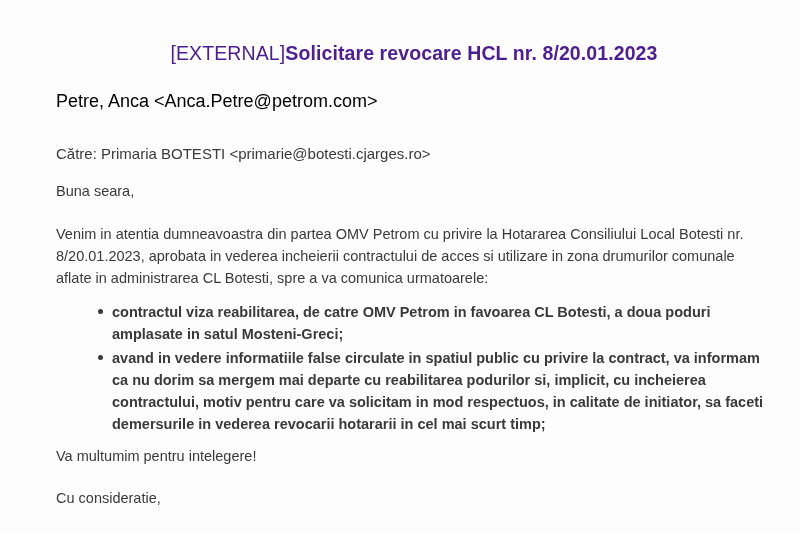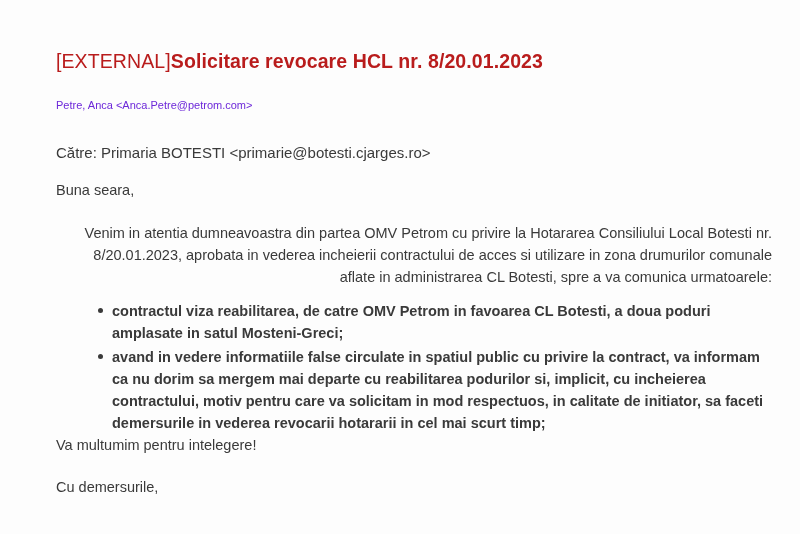--- a/index.html
+++ b/index.html
@@ -17,51 +17,52 @@
   .page {
     position: relative;
     width: 800px;
     height: 534px;
     background: #fdfdfd;
     box-sizing: border-box;
     padding: 28px 28px 0 56px;
   }
   .subject {
     font-size: 19.5px;
-    color: #b91c1c;
-    margin: 22px 0 0 0;
+    color: #4c1d95;
+    margin: 14px 0 0 0;
     letter-spacing: 0.1px;
+    text-align: center;
   }
   .subject .ext {
     font-weight: 400;
   }
   .sender {
-    font-size: 11px;
-    color: #6d28d9;
+    font-size: 18px;
+    color: #000000;
     margin: 26px 0 0 0;
   }
   .recipient-line {
     font-size: 15px;
     color: #3a3a3a;
     margin: 33px 0 16px 0;
   }
   .recipient-line .addr {
     color: #3a3a3a;
   }
   .greeting {
     font-size: 14.5px;
     color: #3a3a3a;
     margin: 21px 0 16px 0;
   }
   .para {
     font-size: 14.5px;
     line-height: 1.52;
     color: #3a3a3a;
     margin: 24px 0 0 0;
-    text-align: right;
+    text-align: left;
   }
   ul.bullets {
     margin: 12px 0 0 0;
     padding-left: 42px;
     list-style: none;
     font-weight: bold;
   }
   ul.bullets li {
     position: relative;
     font-size: 14.5px;
@@ -76,21 +77,21 @@
     left: 0;
     top: 8px;
     width: 5px;
     height: 5px;
     background: #3a3a3a;
     border-radius: 50%;
   }
   .closing-thanks {
     font-size: 14.5px;
     color: #3a3a3a;
-    margin: 3px 0 0 0;
+    margin: 13px 0 0 0;
   }
   .regards {
     font-size: 14.5px;
     color: #3a3a3a;
     margin: 26px 0 0 0;
   }
   .clip-bottom {
     position: absolute;
     left: 0;
     right: 0;
@@ -119,16 +120,16 @@
 
   <p class="para">Venim in atentia dumneavoastra din partea OMV Petrom cu privire la Hotararea Consiliului Local Botesti nr. 8/20.01.2023, aprobata in vederea incheierii contractului de acces si utilizare in zona drumurilor comunale aflate in administrarea CL Botesti, spre a va comunica urmatoarele:</p>
 
   <ul class="bullets">
     <li>contractul viza reabilitarea, de catre OMV Petrom in favoarea CL Botesti, a doua poduri amplasate in satul Mosteni-Greci;</li>
     <li>avand in vedere informatiile false circulate in spatiul public cu privire la contract, va informam ca nu dorim sa mergem mai departe cu reabilitarea podurilor si, implicit, cu incheierea contractului, motiv pentru care va solicitam in mod respectuos, in calitate de initiator, sa faceti demersurile in vederea revocarii hotararii in cel mai scurt timp;</li>
   </ul>
 
   <div class="closing-thanks">Va multumim pentru intelegere!</div>
 
-  <div class="regards">Cu demersurile,</div>
+  <div class="regards">Cu consideratie,</div>
 
   <div class="clip-bottom"></div>
 </div>
 
 </body></html>

